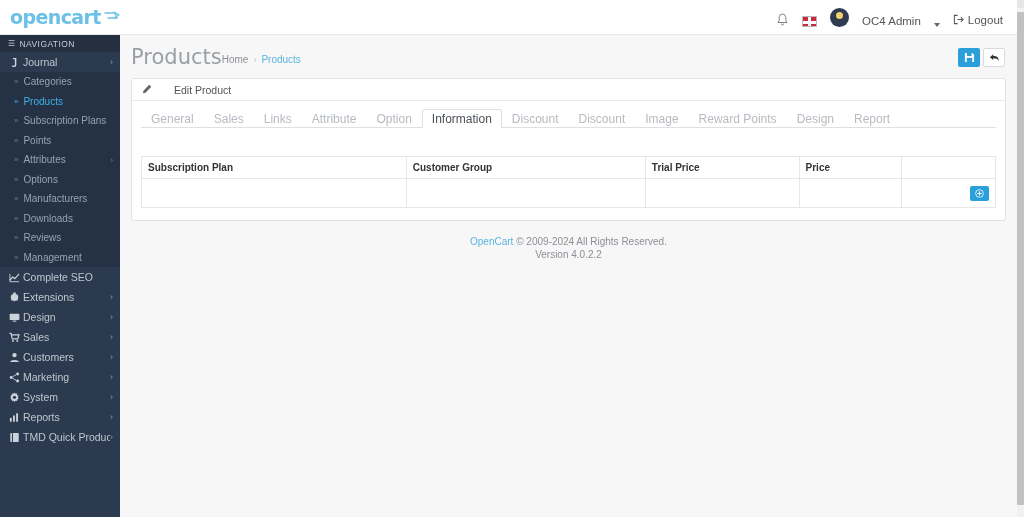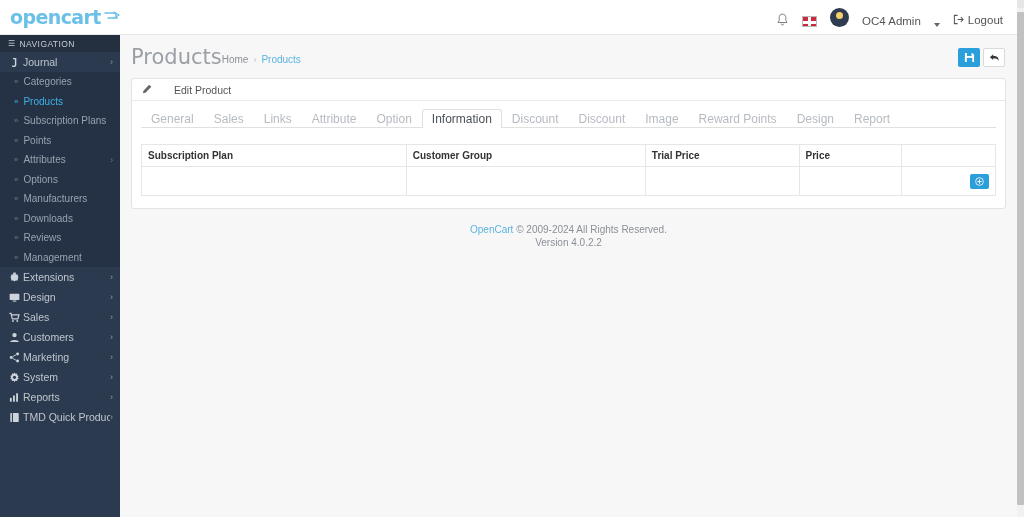--- a/index.html
+++ b/index.html
@@ -97,21 +97,21 @@
   
   .tabs { display: flex; align-items: flex-end; border-bottom: 1px solid #e0e0e0; height: 19px; }
   .tab {
     padding: 0 9px; height: 19px; line-height: 19px; font-size: 12px; color: #b6bbc1;
     cursor: pointer; border: 1px solid transparent; border-bottom: none; border-radius: 3px 3px 0 0;
     margin-bottom: -1px; white-space: nowrap;
   }
   .tab.active { color: #4b5158; background: #fff; border-color: #e0e0e0; border-bottom-color: #fff; }
 
   
-  table.tbl { width: 100%; border-collapse: collapse; margin-top: 16px; }
+  table.tbl { width: 100%; border-collapse: collapse; margin-top: 28px; }
   table.tbl th {
     text-align: left; font-size: 10px; color: #333; font-weight: bold;
     padding: 5px 6px; border: 1px solid #e6e6e6; background: #fff;
   }
   table.tbl td { border: 1px solid #e6e6e6; height: 29px; padding: 4px 6px; }
   td.act-cell { width: 108px; text-align: right; padding-right: 6px; }
   th.act-head { width: 108px; }
   .btn-add {
     display: inline-flex; align-items:center; justify-content:center;
     width: 19px; height: 15px; background: #2b9fda; color: #fff; border-radius: 2px;
@@ -220,20 +220,29 @@
     <div class="sub-item">
       <span class="arr">»</span>
       <span>Reviews</span>
     </div>
     <div class="sub-item">
       <span class="arr">»</span>
       <span>Management</span>
     </div>
   </div>
 
+  <div class="nav-item">
+    <span class="ic">
+      <svg width="11" height="11" viewBox="0 0 12 12">
+          <path d="M1 9 L4 5.4 L6.4 7.2 L11 2" fill="none" stroke="currentColor" stroke-width="1.3"></path>
+          <path d="M1 2 L1 10.6 L11 10.6" fill="none" stroke="currentColor" stroke-width="1"></path>
+        </svg>
+    </span>
+    <span class="lbl">Complete SEO</span>
+  </div>
 
   <div class="nav-item">
     <span class="ic">
       <svg width="11" height="11" viewBox="0 0 12 12">
           <path d="M4.6 1 C4.6 0.3 7.4 0.3 7.4 1 L7.4 2.6 L9.6 2.6 L9.6 4.6 C10.4 4.6 10.4 7 9.6 7 L9.6 9.4 L7.2 9.4 C7.2 10.4 4.8 10.4 4.8 9.4 L2.4 9.4 L2.4 7 C1.6 7 1.6 4.6 2.4 4.6 L2.4 2.6 L4.6 2.6 Z" fill="currentColor"></path>
         </svg>
     </span>
     <span class="lbl">Extensions</span>
     <span class="chev">›</span>
   </div>

